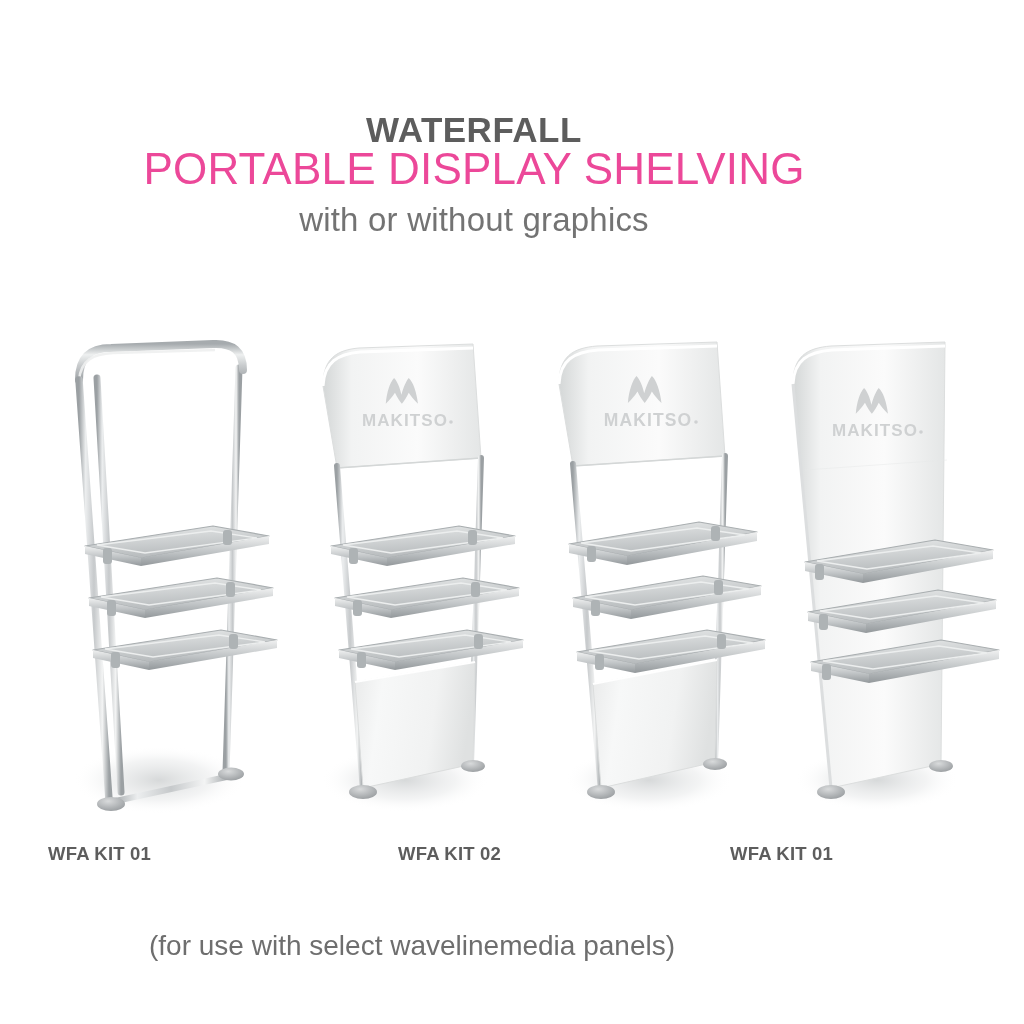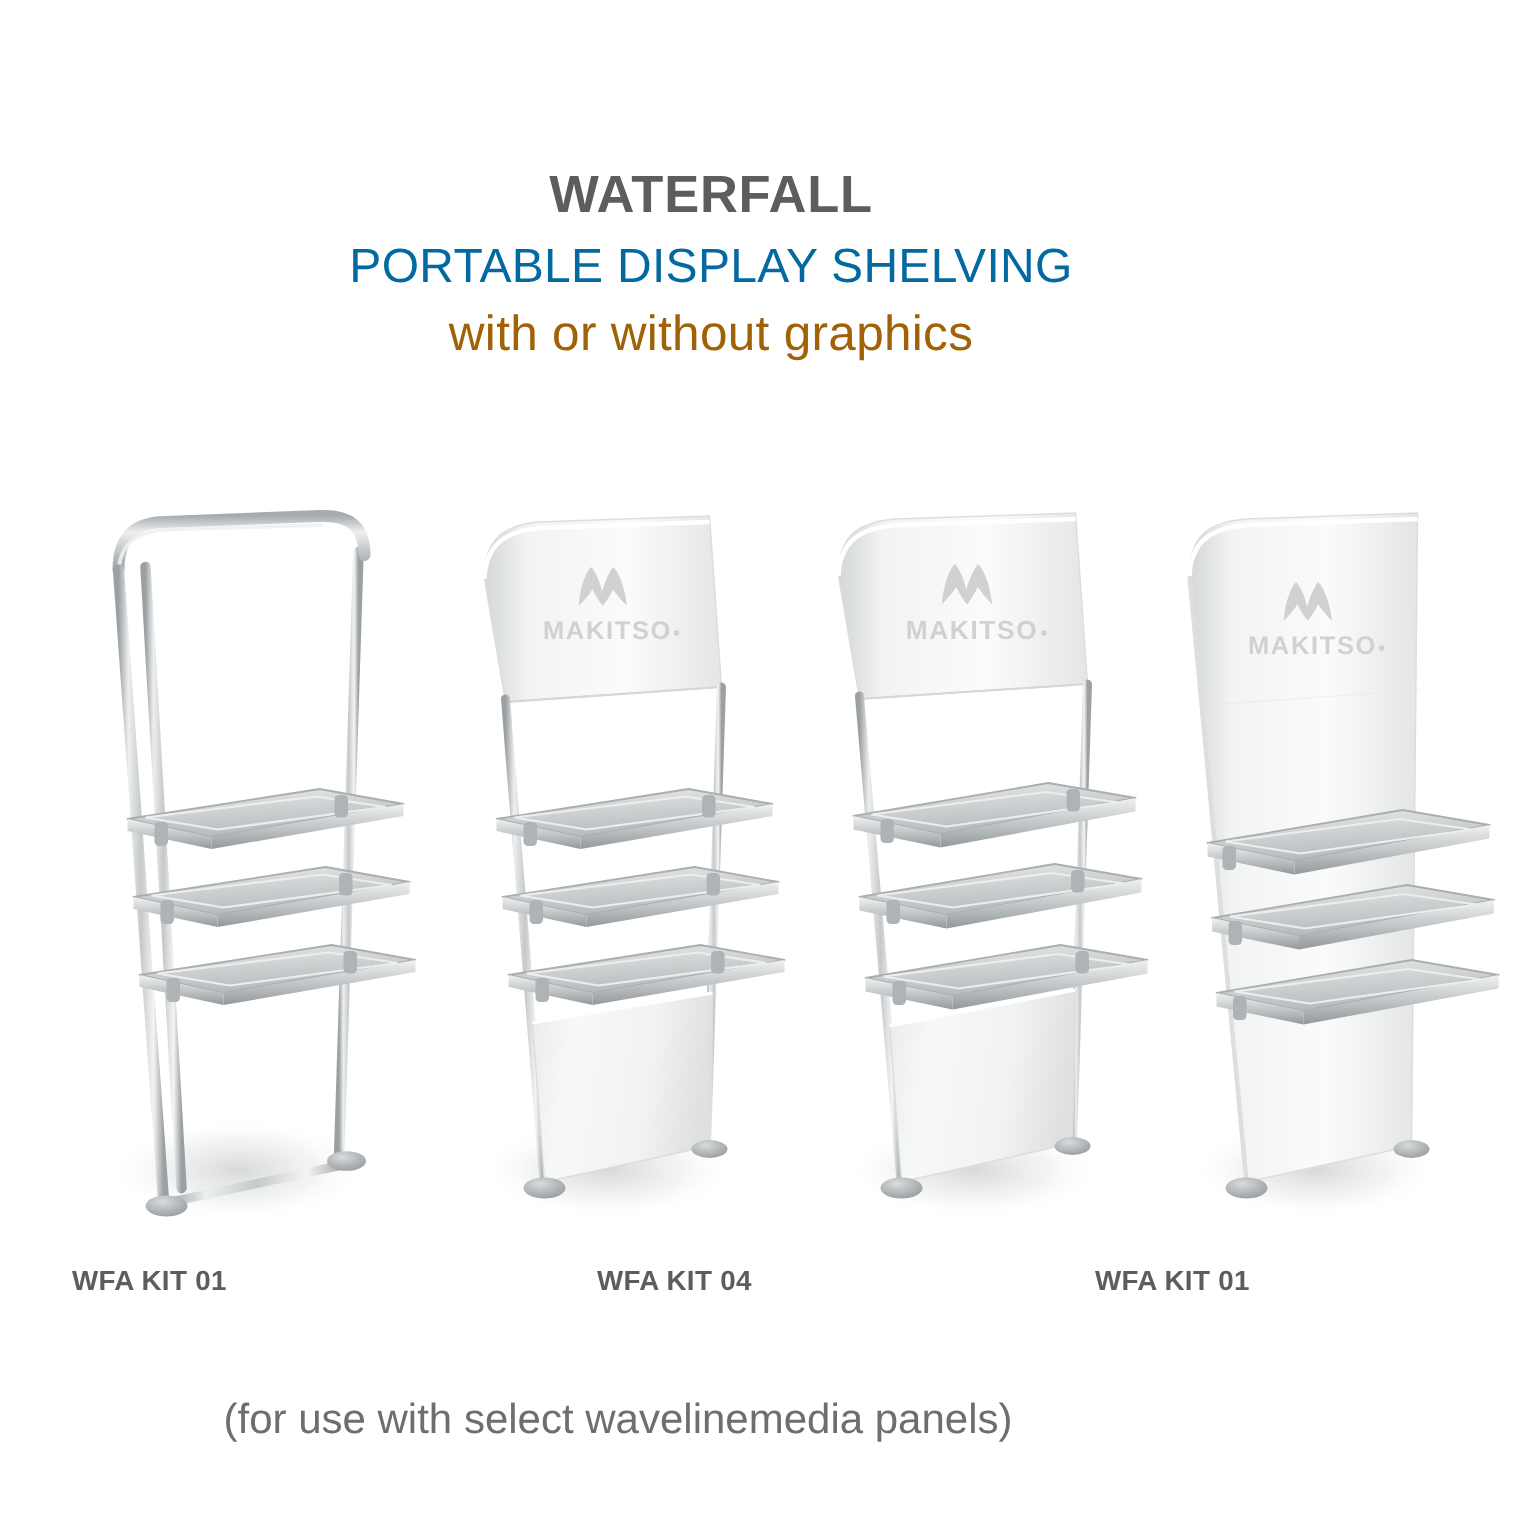--- a/index.html
+++ b/index.html
@@ -28,32 +28,31 @@
     line-height: 1.0;
   }
   .heading .line1 {
     font-size: 35px;
     font-weight: bold;
     letter-spacing: 0.5px;
     color: #5d5d5d;
     display: block;
   }
   .heading .line2 {
-    font-size: 32px;
+    font-size: 44px;
     font-weight: 300;
     letter-spacing: 0.2px;
-    color: #0369a1;
+    color: #ec4899;
     display: block;
-    margin-top: 14px;
   }
   .heading .line3 {
     font-size: 33px;
     font-weight: 300;
     letter-spacing: 0.2px;
-    color: #a16207;
+    color: #737373;
     display: block;
     margin-top: 12px;
   }
 
   
   .stage {
     position: absolute;
     top: 340px;
     left: 0;
     width: 852px;
@@ -364,16 +363,16 @@
         <rect x="40" y="224" width="9" height="16" rx="3"></rect>
         <rect x="44" y="274" width="9" height="16" rx="3"></rect>
         <rect x="47" y="324" width="9" height="16" rx="3"></rect>
       </g>
     </svg>
   </div>
 
 </div>
 
 <div class="caption cap-01">WFA KIT 01</div>
-<div class="caption cap-02">WFA KIT 04</div>
+<div class="caption cap-02">WFA KIT 02</div>
 <div class="caption cap-03">WFA KIT 01</div>
 
 <div class="footnote">(for use with select wavelinemedia panels)</div>
 
 </body></html>

